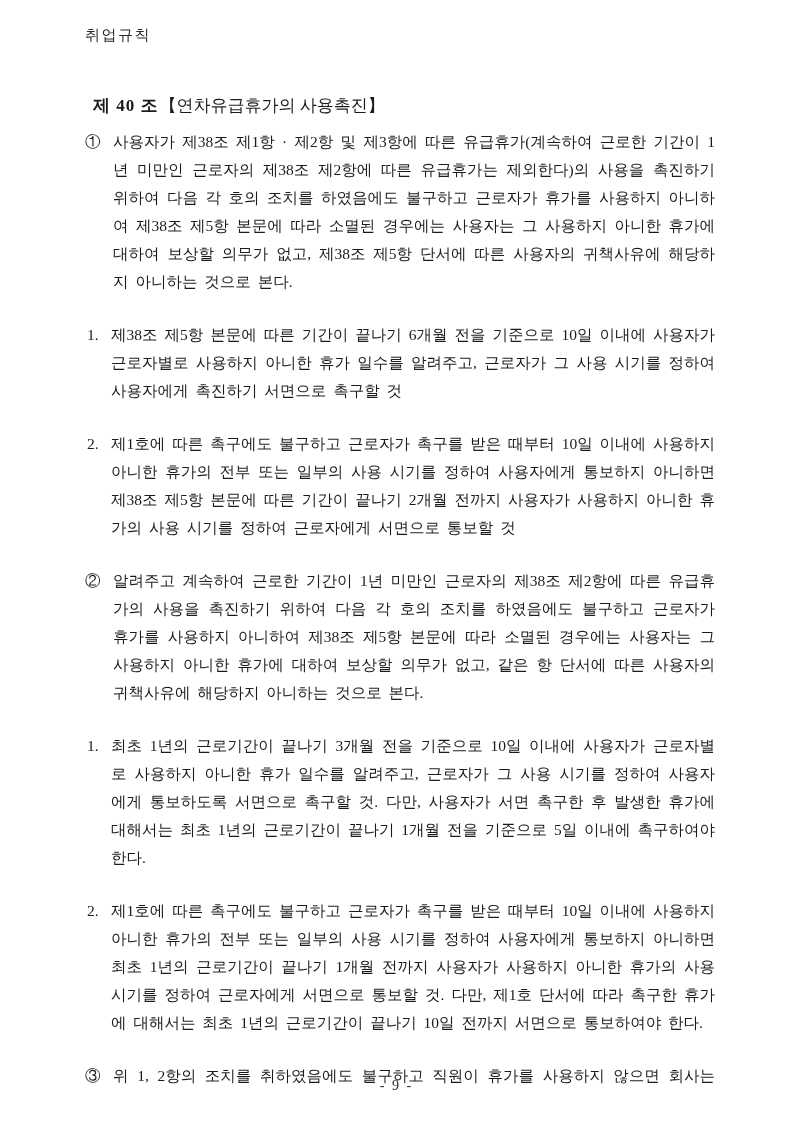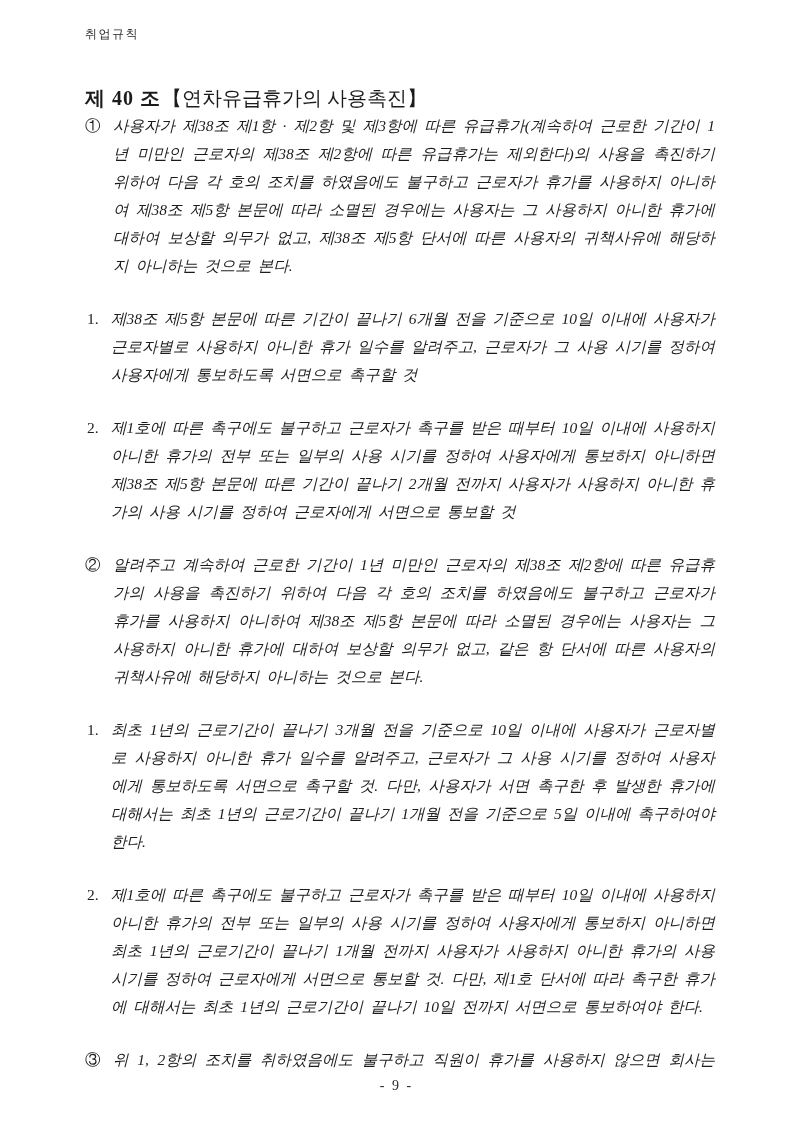--- a/index.html
+++ b/index.html
@@ -12,53 +12,52 @@
   }
   .page {
     position: relative;
     width: 793px; height: 1121px;
     background: #ffffff;
     overflow: hidden;
   }
   .doc-header {
     position: absolute;
     left: 85px; top: 26px;
-    font-size: 12px;
+    font-size: 15px;
     letter-spacing: 1.5px;
     color: #2a2a2a;
     white-space: nowrap;
   }
   .content {
     position: absolute;
     left: 85px; top: 84px;
     width: 630px;
     font-size: 15.5px;
     line-height: 28px;
   }
   .intro { margin: 0 0 26px 0; }
   .article-heading {
-    margin: 0;
-    font-size: 20px;
+    margin: 8px;
+    font-size: 17px;
     font-weight: normal;
     line-height: 28px;
     white-space: nowrap;
   }
   .article-no { font-weight: bold; letter-spacing: 1px; margin-right: 1px; }
   .block { display: flex; margin: 0 0 25px 0; }
   .block:last-child { margin-bottom: 0; }
   .block .marker { flex: none; }
   .para .marker { width: 28px; }
   .item .marker { width: 26px; padding-left: 2px; }
   .block .text {
     display: block;
     flex: 1;
     text-align: justify;
     word-break: break-all;
     word-spacing: 3px;
-    font-style: italic;
   }
   .cont .text { text-align-last: justify; }
   .doc-footer {
     position: absolute;
     left: 0; top: 1078px;
     width: 100%;
     text-align: center;
     font-size: 14px;
     letter-spacing: 2px;
     color: #2a2a2a;
@@ -76,21 +75,21 @@
 
     <h2 class="article-heading"><span class="article-no">제 40 조</span><span>【연차유급휴가의 사용촉진】</span></h2>
 
     <div class="block para">
       <span class="marker">①</span>
       <span class="text">사용자가 제38조 제1항 · 제2항 및 제3항에 따른 유급휴가(계속하여 근로한 기간이 1년 미만인 근로자의 제38조 제2항에 따른 유급휴가는 제외한다)의 사용을 촉진하기 위하여 다음 각 호의 조치를 하였음에도 불구하고 근로자가 휴가를 사용하지 아니하여 제38조 제5항 본문에 따라 소멸된 경우에는 사용자는 그 사용하지 아니한 휴가에 대하여 보상할 의무가 없고, 제38조 제5항 단서에 따른 사용자의 귀책사유에 해당하지 아니하는 것으로 본다.</span>
     </div>
 
     <div class="block item">
       <span class="marker">1.</span>
-      <span class="text">제38조 제5항 본문에 따른 기간이 끝나기 6개월 전을 기준으로 10일 이내에 사용자가 근로자별로 사용하지 아니한 휴가 일수를 알려주고, 근로자가 그 사용 시기를 정하여 사용자에게 통보하도록 서면으로 촉구할 것</span>
+      <span class="text">제38조 제5항 본문에 따른 기간이 끝나기 6개월 전을 기준으로 10일 이내에 사용자가 근로자별로 사용하지 아니한 휴가 일수를 알려주고, 근로자가 그 사용 시기를 정하여 사용자에게 촉진하기 서면으로 촉구할 것</span>
     </div>
 
     <div class="block item">
       <span class="marker">2.</span>
       <span class="text">제1호에 따른 촉구에도 불구하고 근로자가 촉구를 받은 때부터 10일 이내에 사용하지 아니한 휴가의 전부 또는 일부의 사용 시기를 정하여 사용자에게 통보하지 아니하면 제38조 제5항 본문에 따른 기간이 끝나기 2개월 전까지 사용자가 사용하지 아니한 휴가의 사용 시기를 정하여 근로자에게 서면으로 통보할 것</span>
     </div>
 
     <div class="block para">
       <span class="marker">②</span>
       <span class="text">알려주고 계속하여 근로한 기간이 1년 미만인 근로자의 제38조 제2항에 따른 유급휴가의 사용을 촉진하기 위하여 다음 각 호의 조치를 하였음에도 불구하고 근로자가 휴가를 사용하지 아니하여 제38조 제5항 본문에 따라 소멸된 경우에는 사용자는 그 사용하지 아니한 휴가에 대하여 보상할 의무가 없고, 같은 항 단서에 따른 사용자의 귀책사유에 해당하지 아니하는 것으로 본다.</span>

